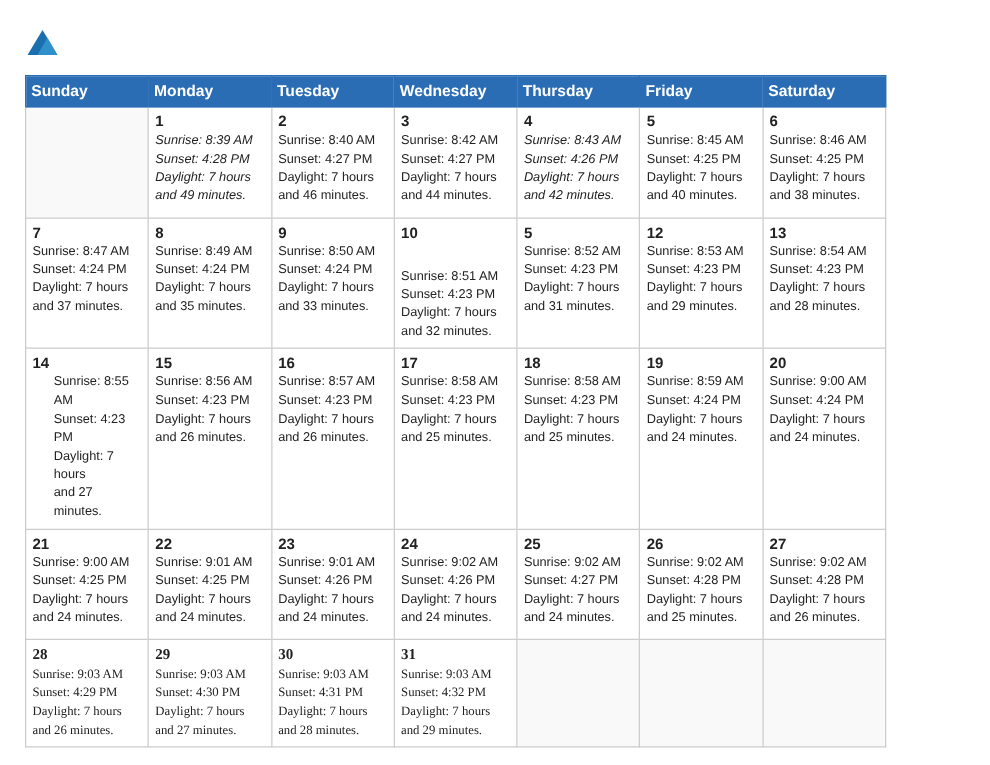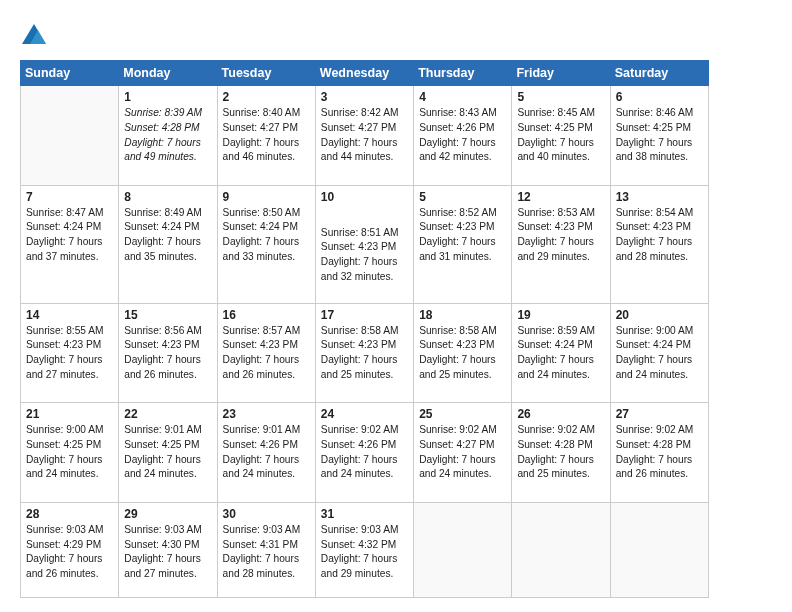--- a/index.html
+++ b/index.html
@@ -96,20 +96,21 @@
       display: block;
       margin-bottom: 2px;
     }
     .day-info {
       line-height: 1.45;
       font-size: 10.2px;
       color: #222;
     }
     .last-row td {
       height: 82px;
+      font-family: Liberation Serif, serif;
     }
   </style>
 </head>
 <body>
 
 <div class="page">
   <div class="header">
     <div class="logo">
       <svg class="logo-icon" viewBox="0 0 28 28">
         <polygon points="14,2 26,22 2,22" fill="#1a6faf"></polygon>
@@ -157,21 +158,21 @@
           </td>
           <td>
             <span class="day-num">3</span>
             <div class="day-info" style="white-space: pre-line;">Sunrise: 8:42 AM
 Sunset: 4:27 PM
 Daylight: 7 hours
 and 44 minutes.</div>
           </td>
           <td>
             <span class="day-num">4</span>
-            <div class="day-info" style="white-space: pre-line;">Sunrise: 8:43 AM
+            <div class="day-info" style="white-space: pre-line; font-style: italic;">Sunrise: 8:43 AM
 Sunset: 4:26 PM
 Daylight: 7 hours
 and 42 minutes.</div>
           </td>
           <td>
             <span class="day-num">5</span>
             <div class="day-info" style="white-space: pre-line;">Sunrise: 8:45 AM
 Sunset: 4:25 PM
 Daylight: 7 hours
 and 40 minutes.</div>
@@ -231,21 +232,21 @@
             <span class="day-num">13</span>
             <div class="day-info" style="white-space: pre-line;">Sunrise: 8:54 AM
 Sunset: 4:23 PM
 Daylight: 7 hours
 and 28 minutes.</div>
           </td>
         </tr>
         <tr>
           <td>
             <span class="day-num">14</span>
-            <div class="day-info" style="white-space: pre-line;">Sunrise: 8:55 AM
+            <div class="day-info" style="white-space: pre-line; margin-left: 17px;">Sunrise: 8:55 AM
 Sunset: 4:23 PM
 Daylight: 7 hours
 and 27 minutes.</div>
           </td>
           <td>
             <span class="day-num">15</span>
             <div class="day-info" style="white-space: pre-line;">Sunrise: 8:56 AM
 Sunset: 4:23 PM
 Daylight: 7 hours
 and 26 minutes.</div>

